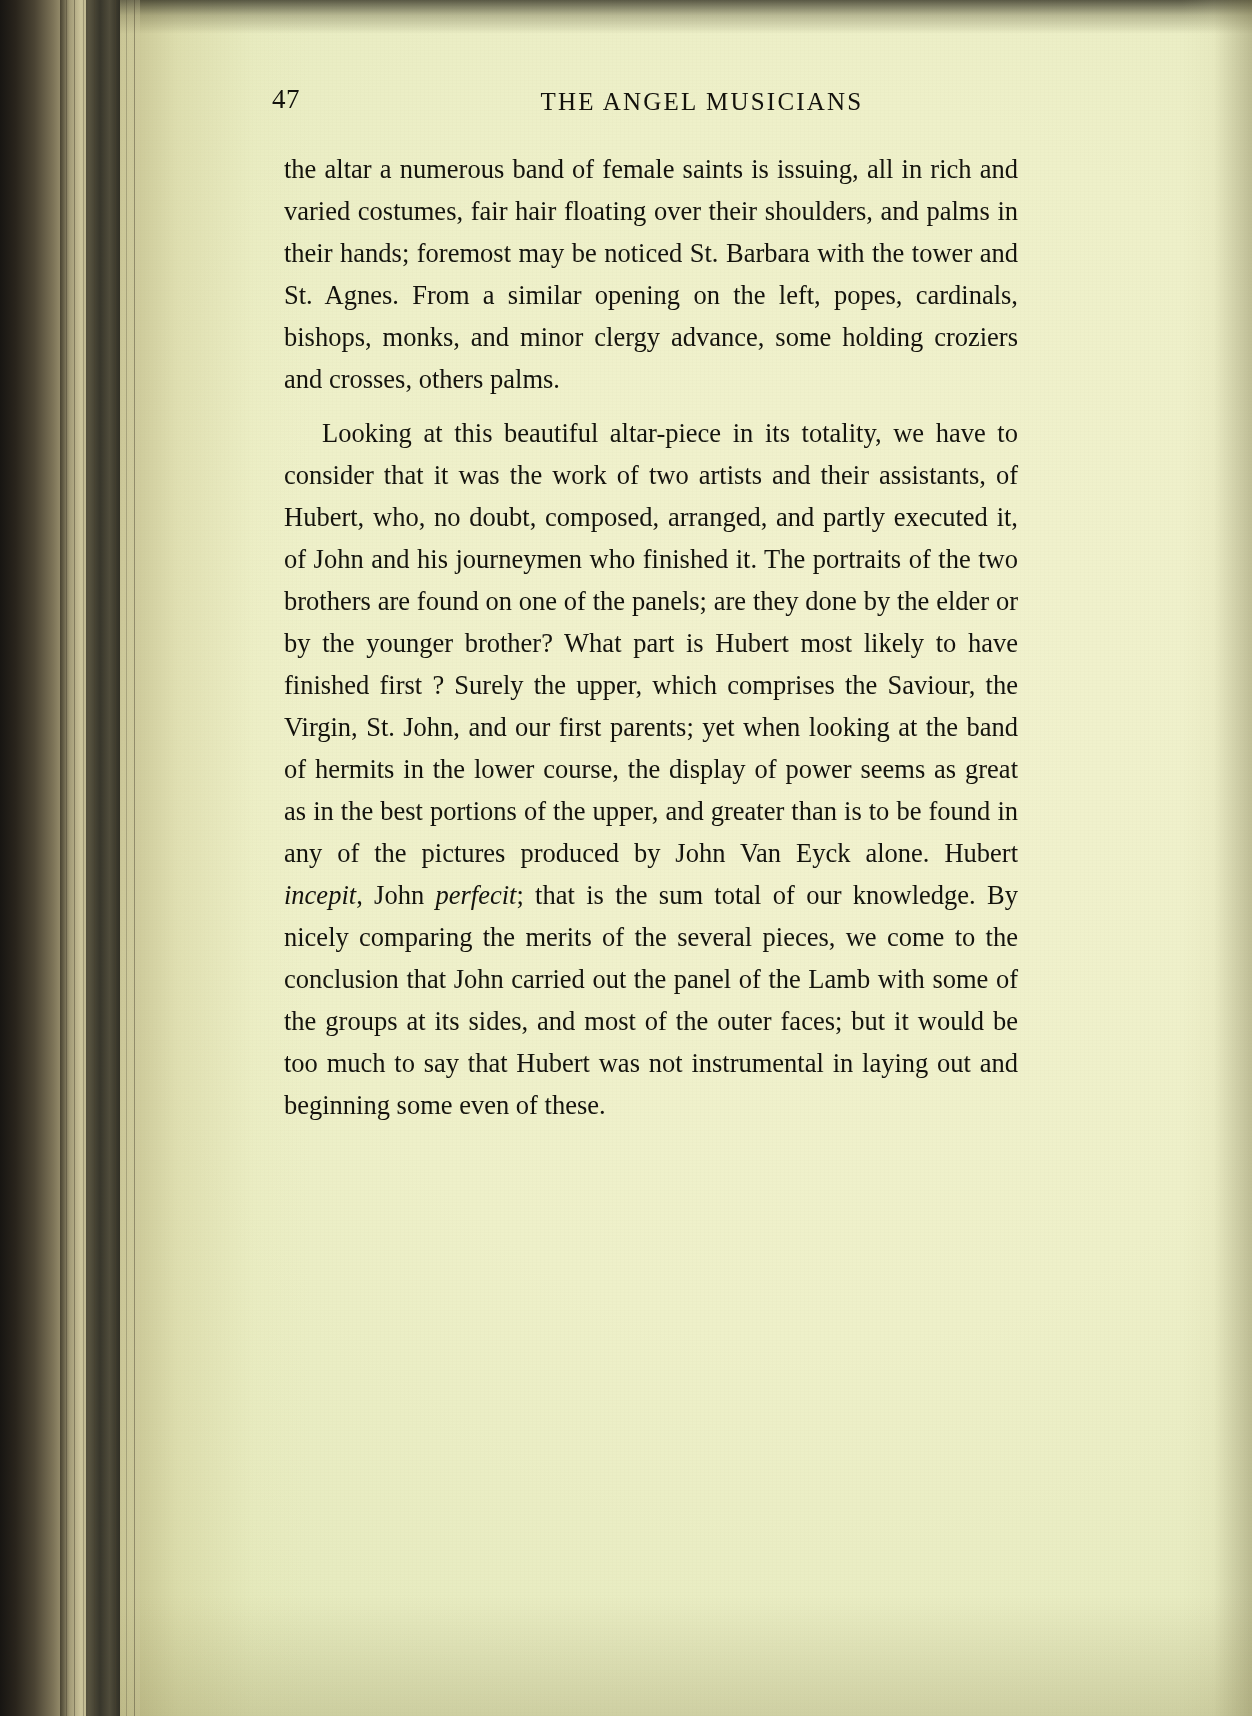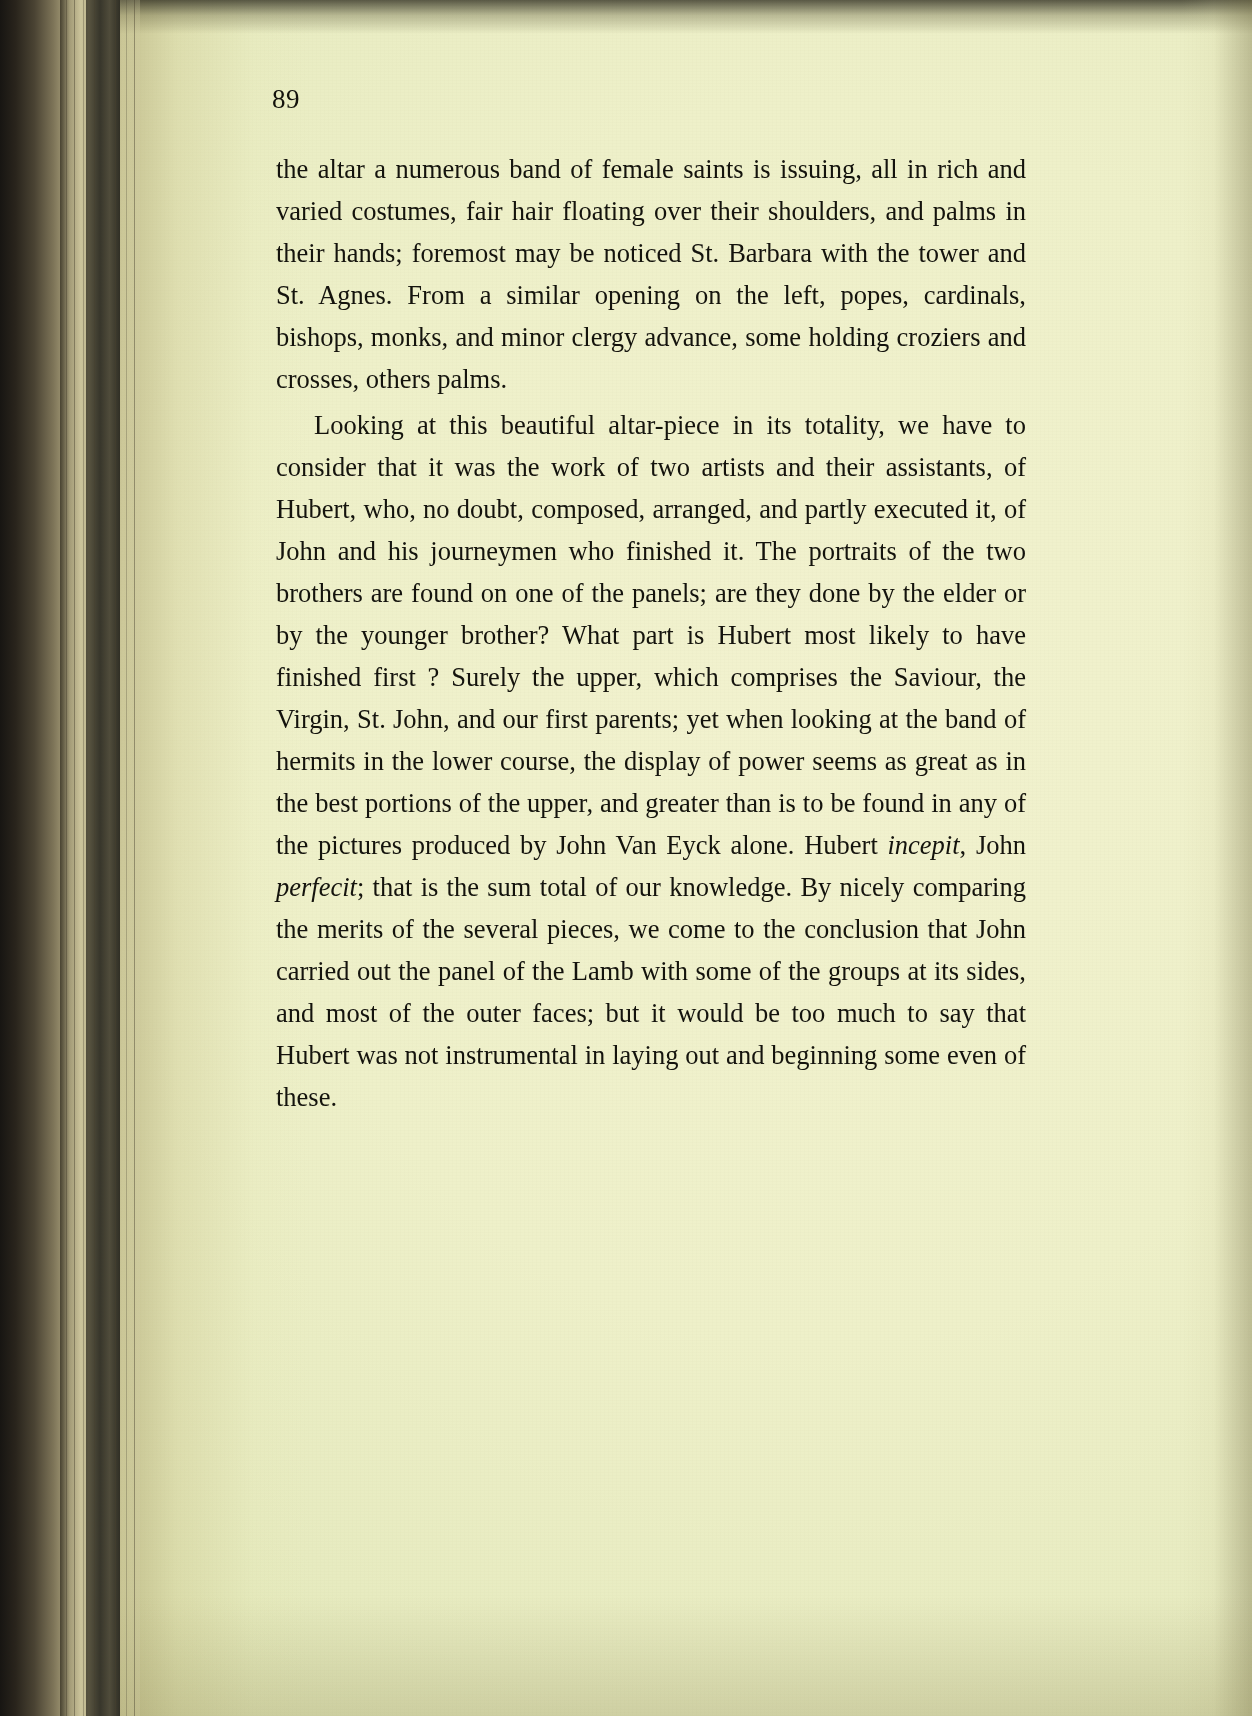--- a/index.html
+++ b/index.html
@@ -145,21 +145,21 @@
     left: 150px;
     top: 10px;
     width: 560px;
     text-align: center;
     font-size: 25px;
     letter-spacing: 2.2px;
     color: #13120c;
   }
 
   p.para {
-    margin: 4px;
+    margin: 12px;
     font-size: 26.5px;
     line-height: 42px;
     color: #14130d;
     text-align: justify;
     text-justify: inter-word;
     -webkit-font-smoothing: antialiased;
   }
   p.para + p.para {
     text-indent: 38px;
   }
@@ -175,21 +175,22 @@
   <div class="leaf">
     <div class="grain"></div>
     <div class="leaf-shade-left"></div>
     <div class="leaf-shade-top"></div>
     <div class="leaf-shade-right"></div>
     <div class="leaf-shade-bottom"></div>
 
     <div class="text-block">
 
       <div class="running-head">
-        <div class="folio">89</div>
+        <div class="folio">47</div>
+        <div class="head-title">THE ANGEL MUSICIANS</div>
       </div>
 
       <p class="para">the altar a numerous band of female saints is issuing, all in rich and varied costumes, fair hair floating over their shoulders, and palms in their hands; foremost may be noticed St. Barbara with the tower and St. Agnes.  From a similar opening on the left, popes, cardinals, bishops, monks, and minor clergy advance, some holding croziers and crosses, others palms.</p>
       <p class="para"><span>Looking at this beautiful altar-piece in its totality, we have to consider that it was the work of two artists and their assistants, of Hubert, who, no doubt, composed, arranged, and partly executed it, of John and his journeymen who finished it.  The portraits of the two brothers are found on one of the panels; are they done by the elder or by the younger brother?  What part is Hubert most likely to have finished first ?  Surely the upper, which comprises the Saviour, the Virgin, St. John, and our first parents; yet when looking at the band of hermits in the lower course, the display of power seems as great as in the best portions of the upper, and greater than is to be found in any of the pictures produced by John Van Eyck alone. Hubert <i>incepit</i>, John <i>perfecit</i>; that is the sum total of our knowledge.  By nicely comparing the merits of the several pieces, we come to the conclusion that John carried out the panel of the Lamb with some of the groups at its sides, and most of the outer faces; but it would be too much to say that Hubert was not instrumental in laying out and beginning some even of these.</span></p>
 
     </div>
   </div>
 
   <div class="gutter-dark"></div>
   <div class="page-edges">

